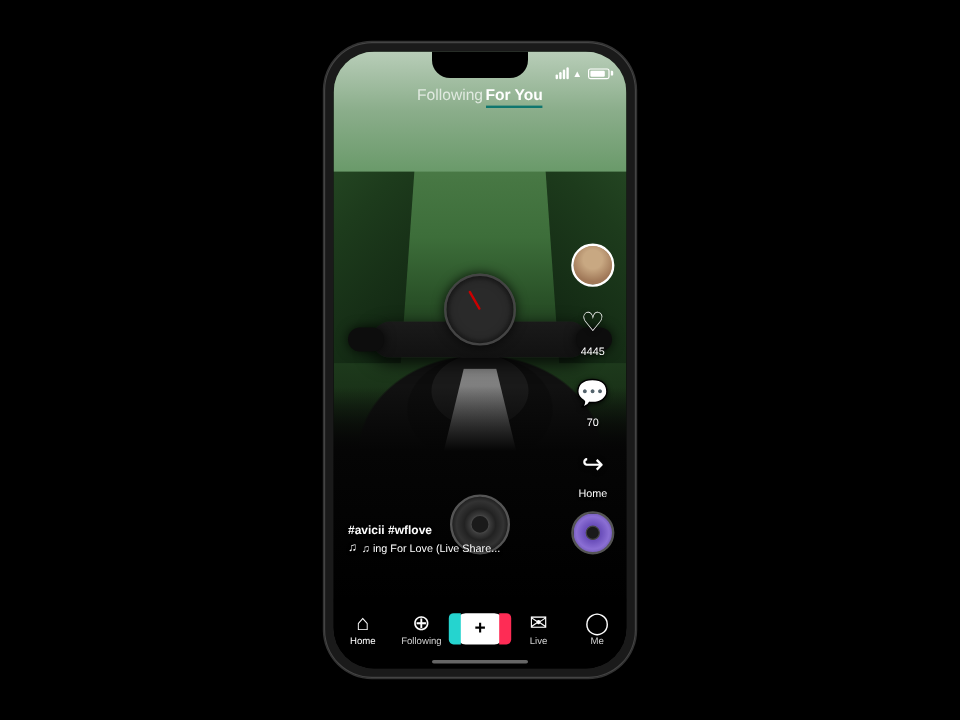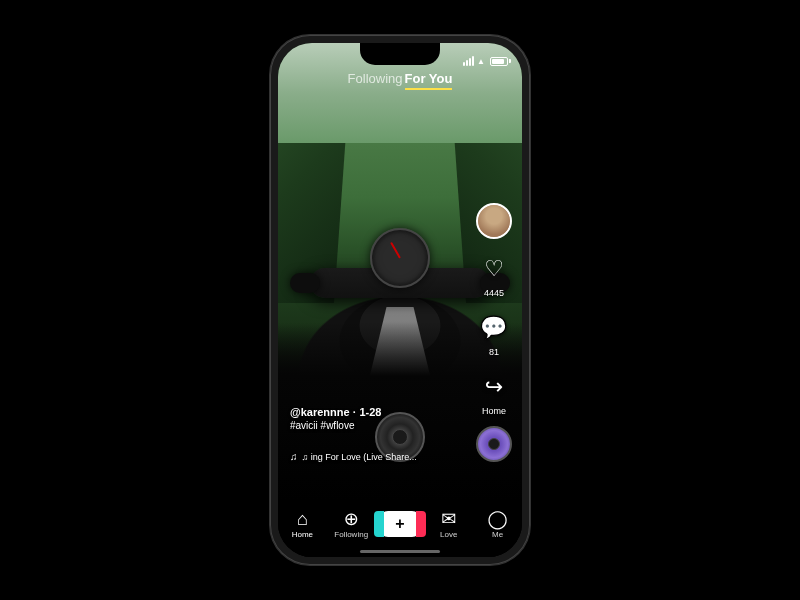--- a/index.html
+++ b/index.html
@@ -276,21 +276,21 @@
       font-size: 13px;
       color: rgba(255,255,255,0.7);
       font-weight: 500;
       cursor: pointer;
       padding-bottom: 2px;
     }
 
     .top-nav-item.active {
       color: white;
       font-weight: 700;
-      border-bottom: 2px solid #fde047;
+      border-bottom: 2px solid #0f766e;
     }
 
     
     .right-actions {
       position: absolute;
       right: 10px;
       top: 160px;
       display: flex;
       flex-direction: column;
       align-items: center;
@@ -410,22 +410,22 @@
       font-size: 11px;
       color: white;
       font-weight: 700;
       margin-bottom: 2px;
       text-shadow: 0 1px 3px rgba(0,0,0,0.8);
     }
 
     .hashtags {
       font-size: 10px;
       color: white;
-      font-weight: 400;
-      margin-bottom: 20px;
+      font-weight: 700;
+      margin-bottom: 3px;
       text-shadow: 0 1px 3px rgba(0,0,0,0.8);
     }
 
     .song-info {
       display: flex;
       align-items: center;
       gap: 4px;
       font-size: 9px;
       color: white;
       text-shadow: 0 1px 3px rgba(0,0,0,0.8);
@@ -593,35 +593,34 @@
         <div class="avatar-face"></div>
       </div>
 
       <div class="action-btn">
         <div class="action-icon">♡</div>
         <span class="action-count">4445</span>
       </div>
 
       <div class="action-btn">
         <div class="action-icon">💬</div>
-        <span class="action-count">81</span>
+        <span class="action-count">70</span>
       </div>
 
       <div class="action-btn">
         <div class="action-icon">↪</div>
         <span class="action-count">Home</span>
       </div>
     </div>
 
     <div class="music-disc"></div>
 
     <div class="vinyl"></div>
 
     <div class="bottom-info">
-      <div class="username">@karennne · 1-28</div>
       <div class="hashtags">#avicii #wflove</div>
       <div class="song-info">
         <span class="music-note">♫</span>
         <span>♫ ing For Love (Live Share...</span>
       </div>
     </div>
 
     <div class="bottom-nav">
       <div class="nav-item">
         <div class="nav-icon active">⌂</div>
@@ -634,21 +633,21 @@
       </div>
 
       <div class="nav-item">
         <div class="plus-btn">
           <span class="plus-symbol">+</span>
         </div>
       </div>
 
       <div class="nav-item">
         <div class="nav-icon">✉</div>
-        <span class="nav-label">Love</span>
+        <span class="nav-label">Live</span>
       </div>
 
       <div class="nav-item">
         <div class="nav-icon">◯</div>
         <span class="nav-label">Me</span>
       </div>
     </div>
 
     <div class="home-indicator"></div>
 

